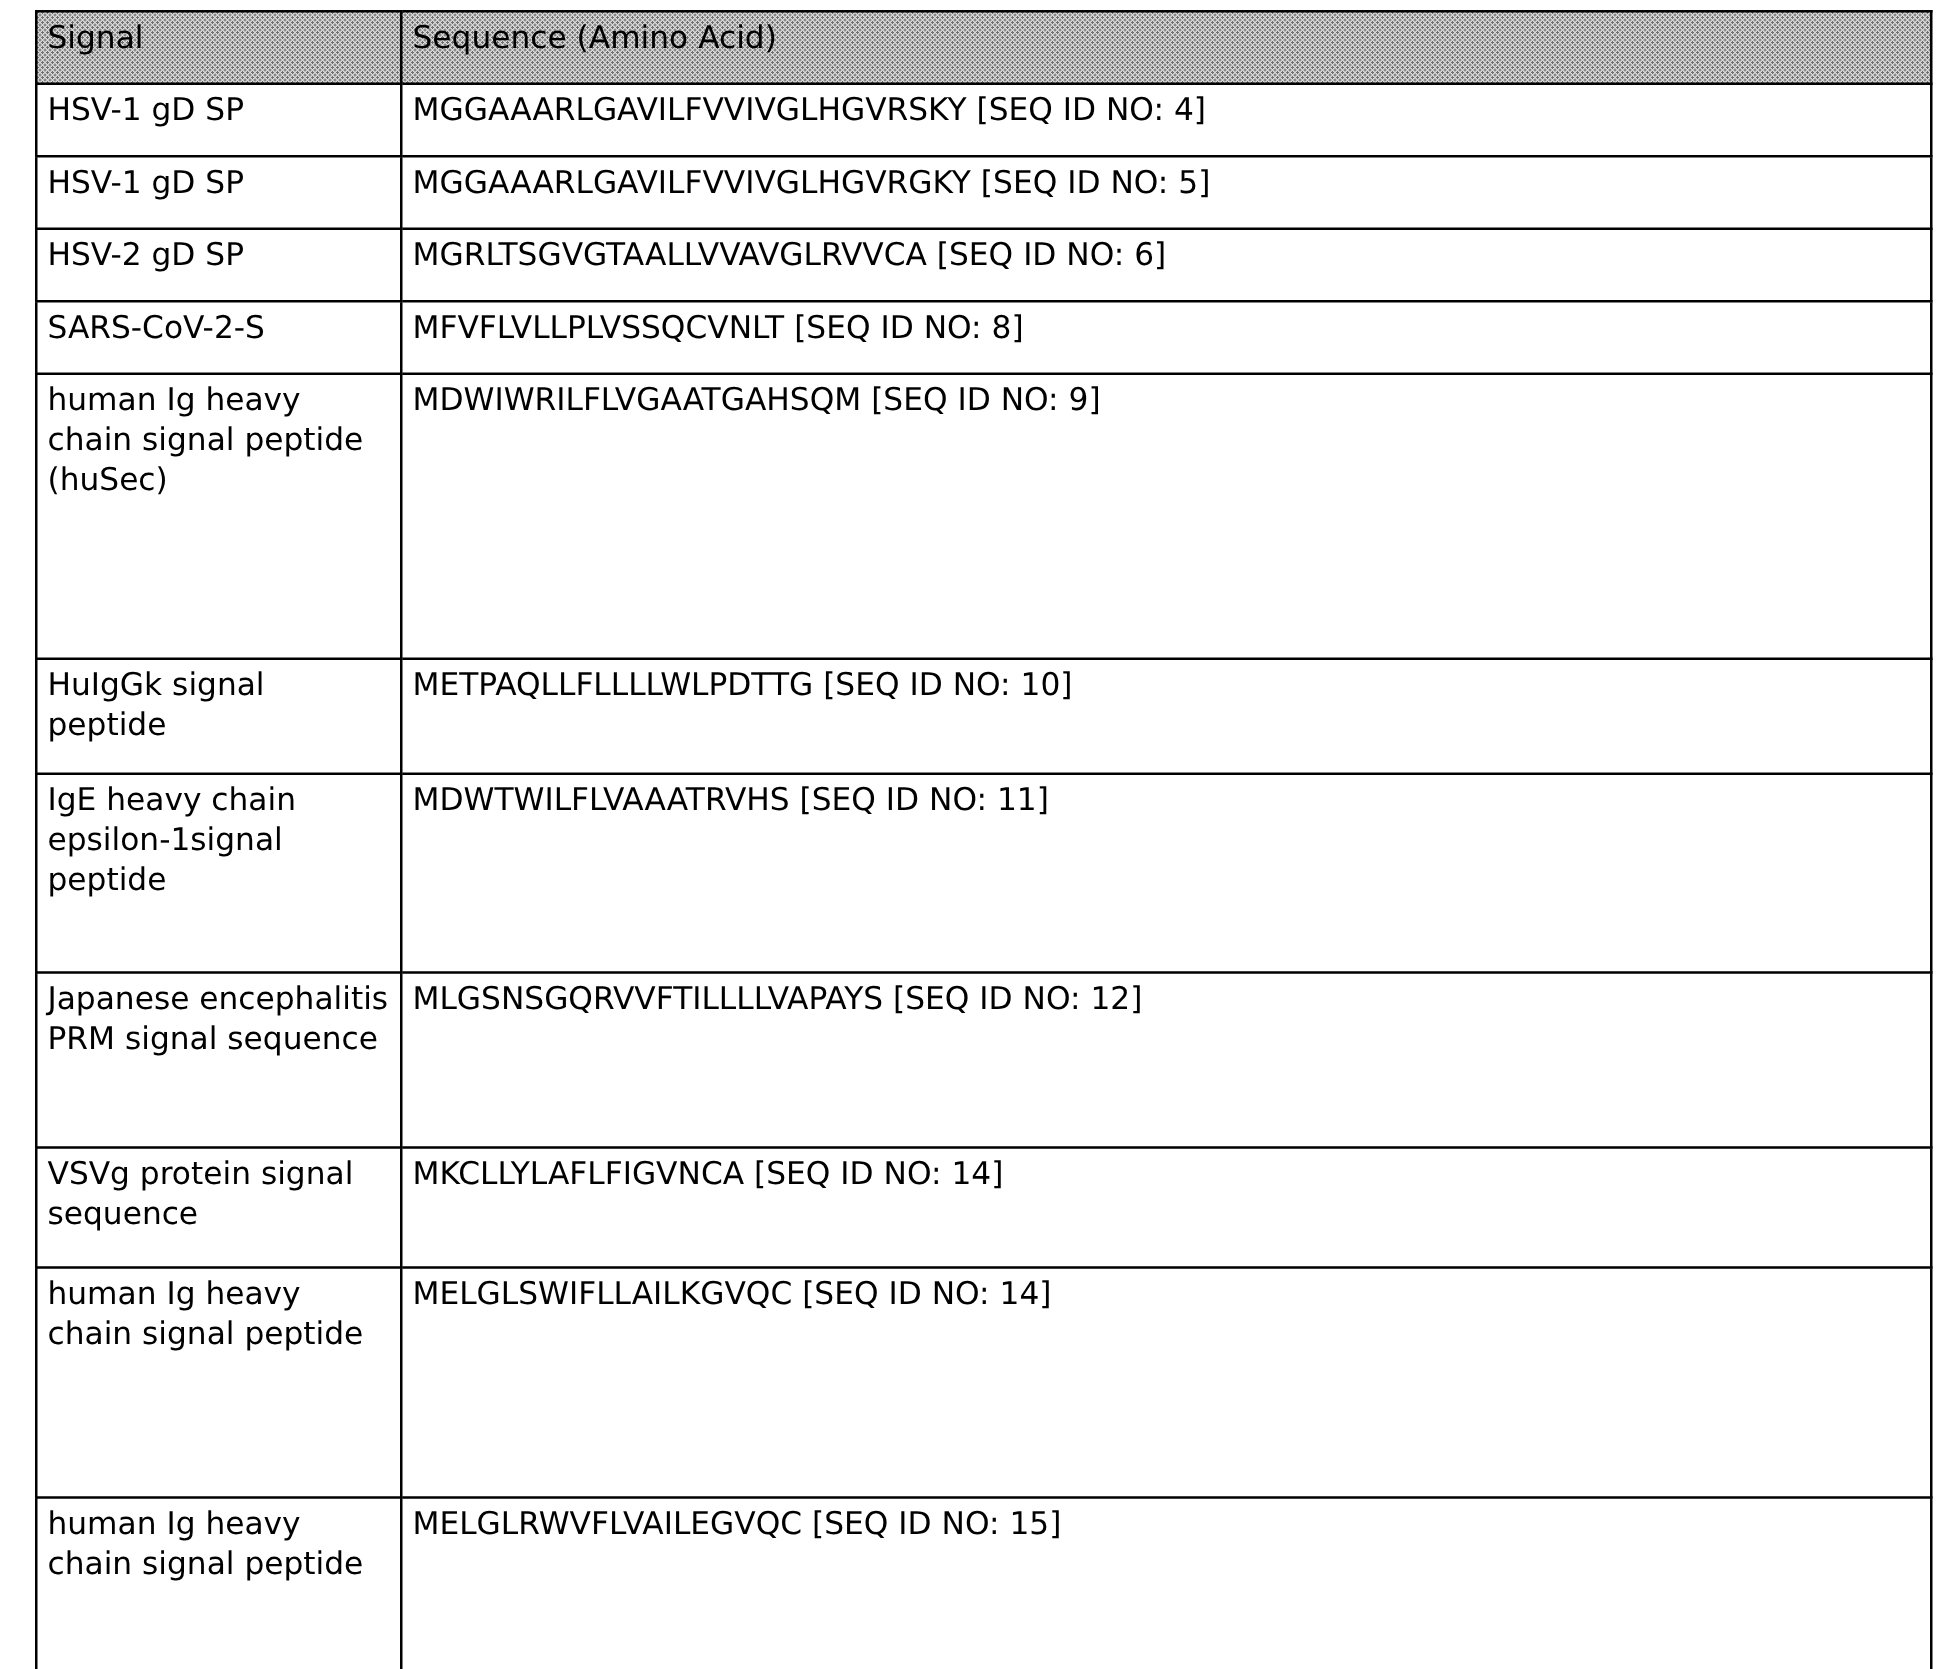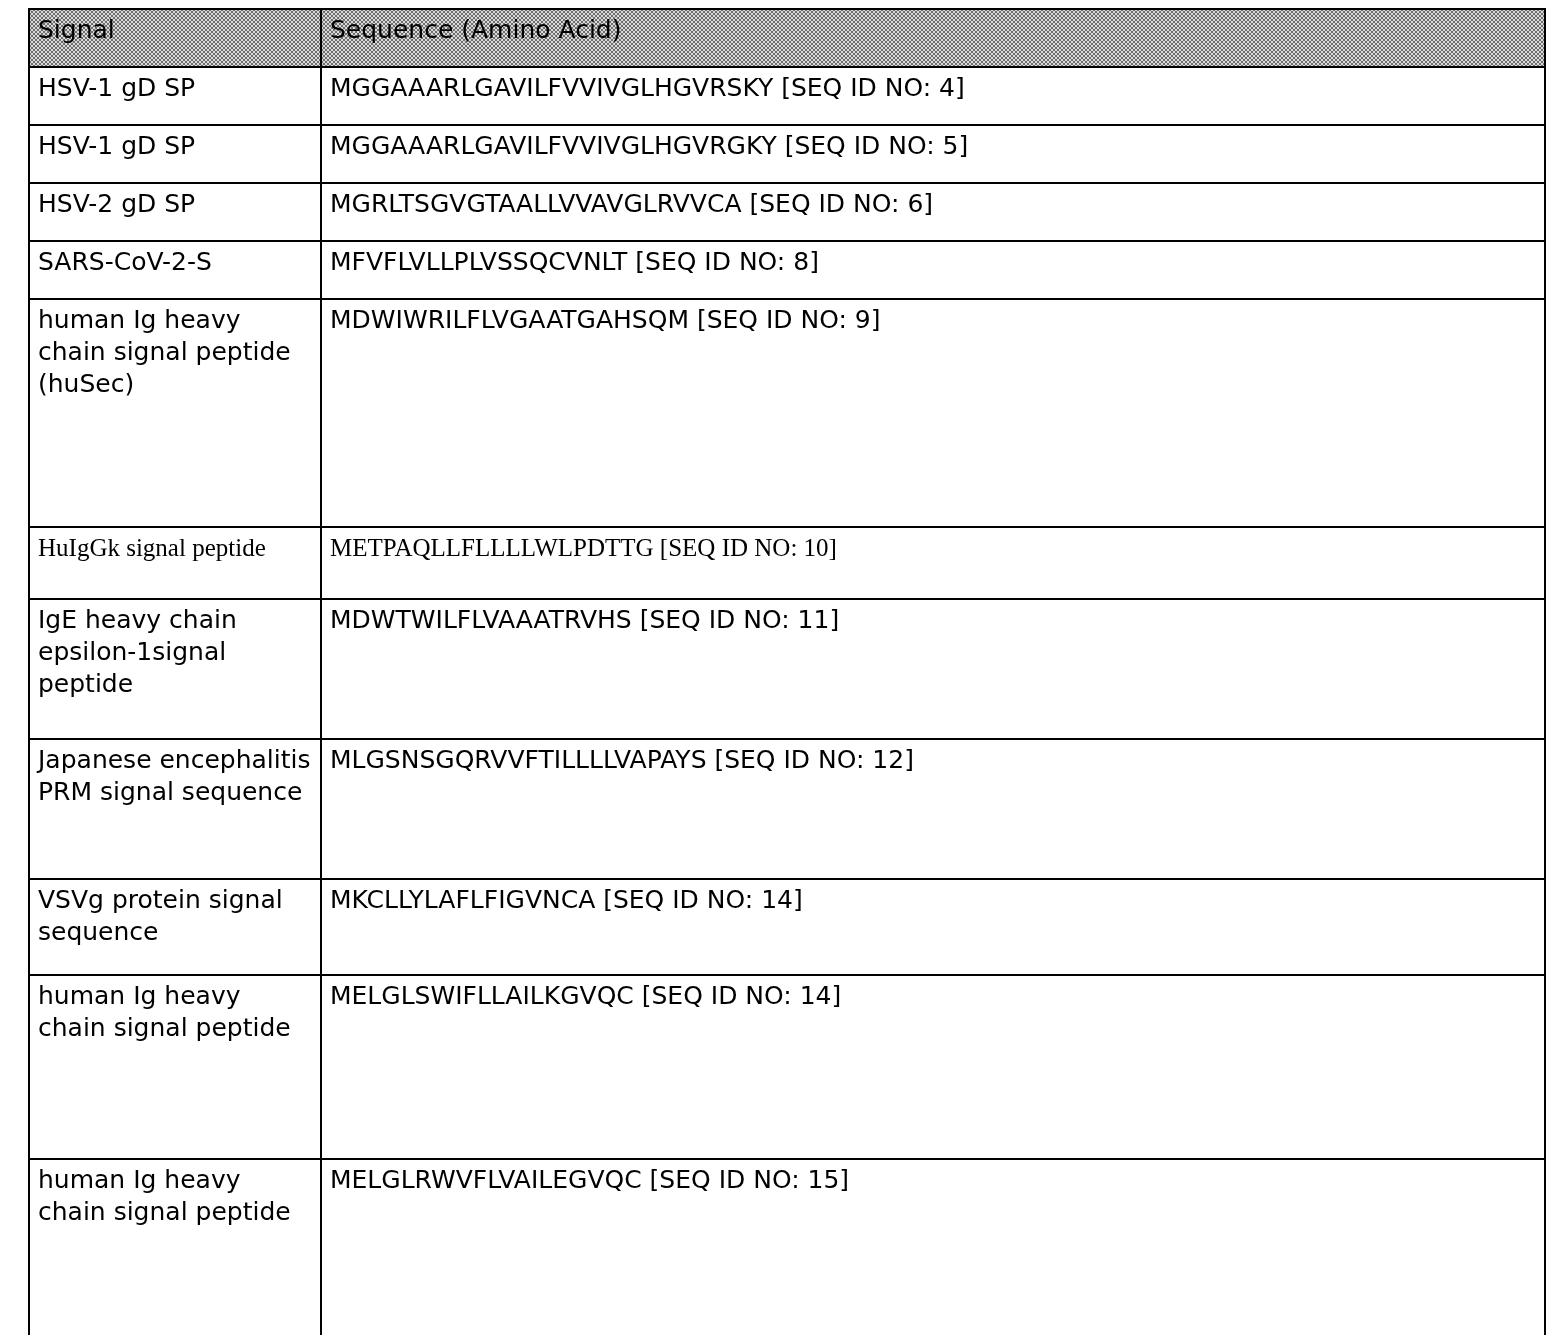--- a/index.html
+++ b/index.html
@@ -85,25 +85,25 @@
           <td class="seq">MGRLTSGVGTAALLVVAVGLRVVCA [SEQ ID NO: 6]</td>
         </tr>
         <tr style="height: 40px; margin-left: 27px;">
           <td class="sig">SARS-CoV-2-S</td>
           <td class="seq">MFVFLVLLPLVSSQCVNLT [SEQ ID NO: 8]</td>
         </tr>
         <tr style="height: 228px;">
           <td class="sig">human Ig heavy chain signal peptide (huSec)</td>
           <td class="seq">MDWIWRILFLVGAATGAHSQM [SEQ ID NO: 9]</td>
         </tr>
-        <tr style="height: 72px; font-family: Liberation Serif, serif;">
+        <tr style="height: 92px;">
           <td class="sig">HuIgGk signal peptide</td>
           <td class="seq">METPAQLLFLLLLWLPDTTG [SEQ ID NO: 10]</td>
         </tr>
-        <tr style="height: 140px;">
+        <tr style="height: 159px;">
           <td class="sig">IgE heavy chain epsilon-1signal peptide</td>
           <td class="seq">MDWTWILFLVAAATRVHS [SEQ ID NO: 11]</td>
         </tr>
         <tr style="height: 140px; border-radius: 15px;">
           <td class="sig">Japanese encephalitis PRM signal sequence</td>
           <td class="seq">MLGSNSGQRVVFTILLLLVAPAYS [SEQ ID NO: 12]</td>
         </tr>
         <tr style="height: 96px; margin-left: 13px;">
           <td class="sig">VSVg protein signal sequence</td>
           <td class="seq">MKCLLYLAFLFIGVNCA [SEQ ID NO: 14]</td>

